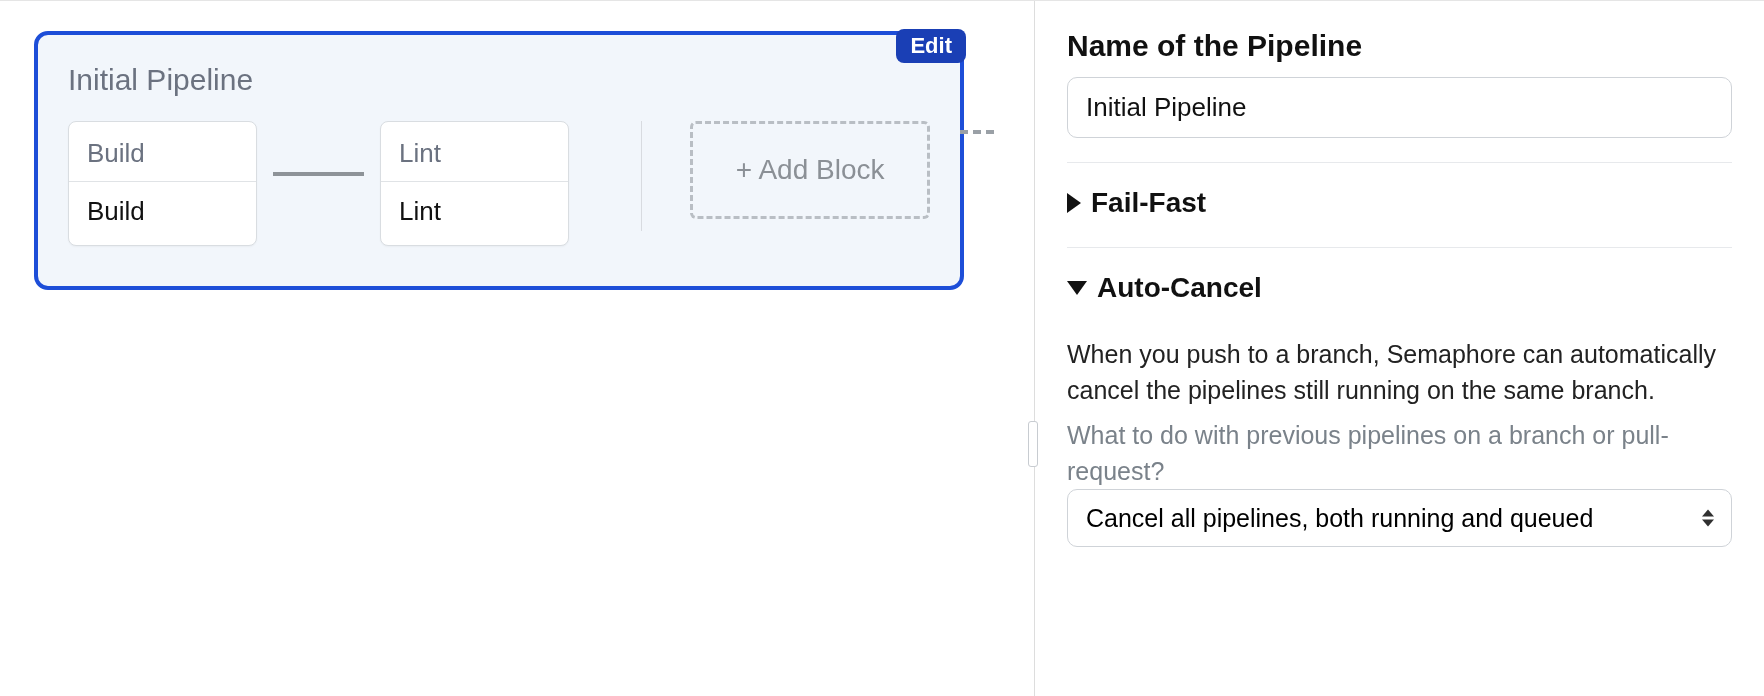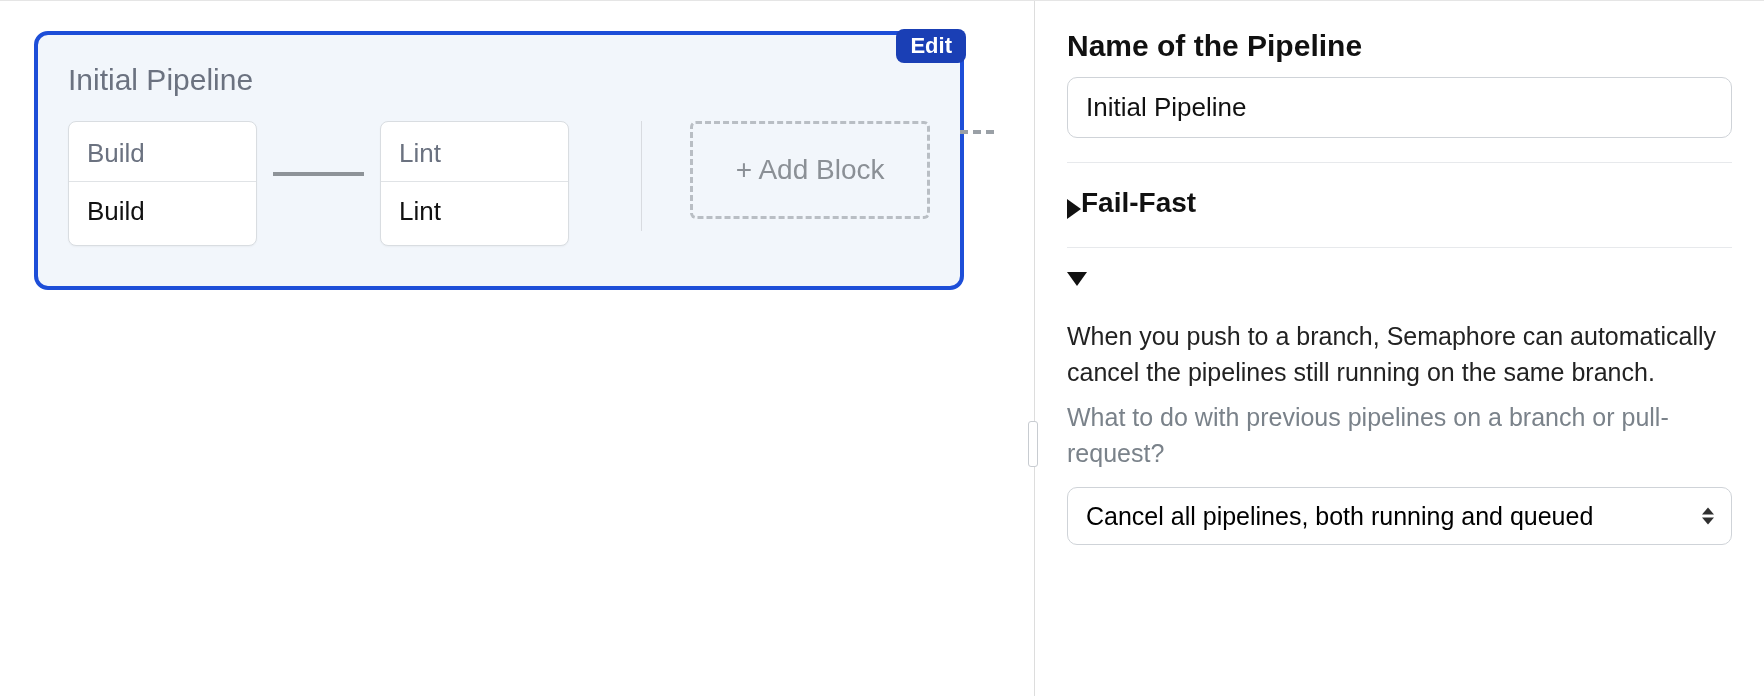--- a/index.html
+++ b/index.html
@@ -135,21 +135,22 @@
     outline: none;
     background: #fff;
   }
   .section {
     border-top: 1px solid #e7e9ec;
     padding-top: 24px;
     margin-top: 24px;
   }
   .disclosure {
     display: flex;
-    align-items: flex-end;
+    align-items: center;
+    gap: 10px;
     font-size: 28px;
     font-weight: 700;
     cursor: pointer;
     user-select: none;
     padding-bottom: 4px;
   }
   .tri-right {
     width: 0; height: 0;
     border-top: 10px solid transparent;
     border-bottom: 10px solid transparent;
@@ -170,21 +171,20 @@
     margin-top: 28px;
   }
   .subdesc {
     font-size: 25px;
     line-height: 1.45;
     color: #7a828a;
     margin-top: 8px;
   }
   .select-wrap {
     position: relative;
-    margin-top: 16px;
   }
   .select {
     width: 100%;
     border: 1px solid #cfd3d8;
     border-radius: 10px;
     font-size: 25px;
     padding: 14px 48px 14px 18px;
     background: #fff;
     appearance: none;
     -webkit-appearance: none;
@@ -266,20 +266,21 @@
     <div class="section">
       <div class="disclosure">
         <span class="tri-right"></span>
         <span>Fail-Fast</span>
       </div>
     </div>
 
     <div class="section">
       <div class="disclosure">
         <span class="tri-down"></span>
+        <span>Auto-Cancel</span>
       </div>
       <div class="desc">When you push to a branch, Semaphore can automatically cancel the pipelines still running on the same branch.</div>
       <div class="subdesc">What to do with previous pipelines on a branch or pull-request?</div>
       <div class="select-wrap">
         <select class="select">
           <option>Cancel all pipelines, both running and queued</option>
         </select>
         <div class="select-caret">
           <span class="caret-up"></span>
           <span class="caret-down"></span>

